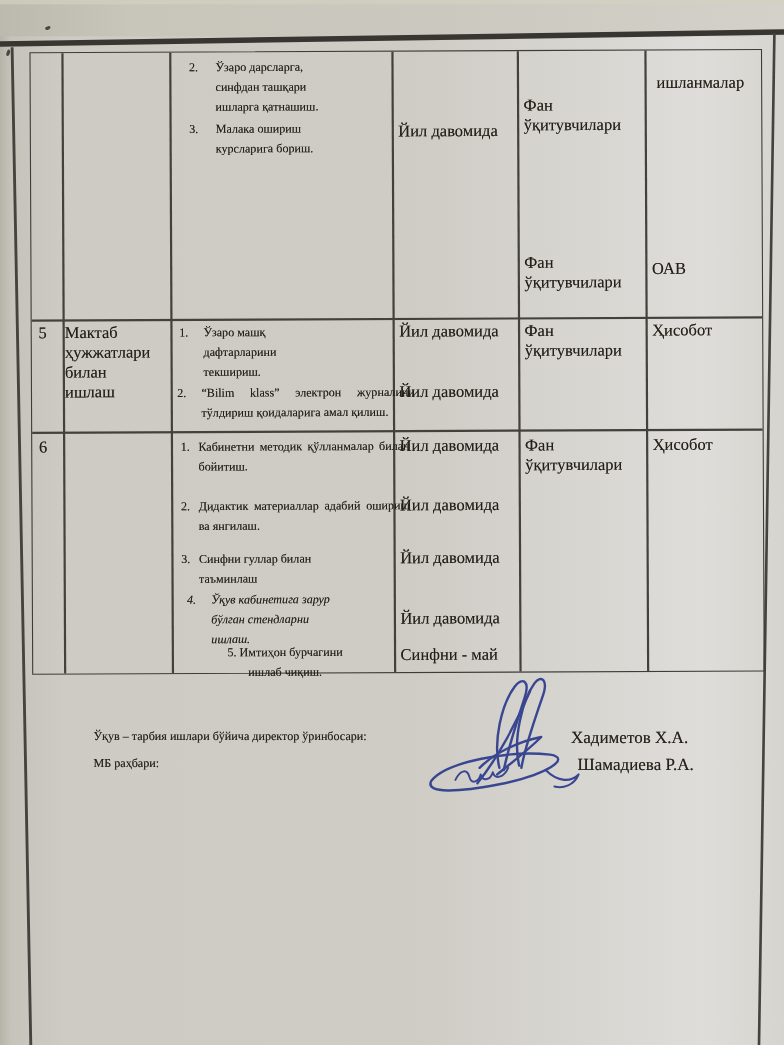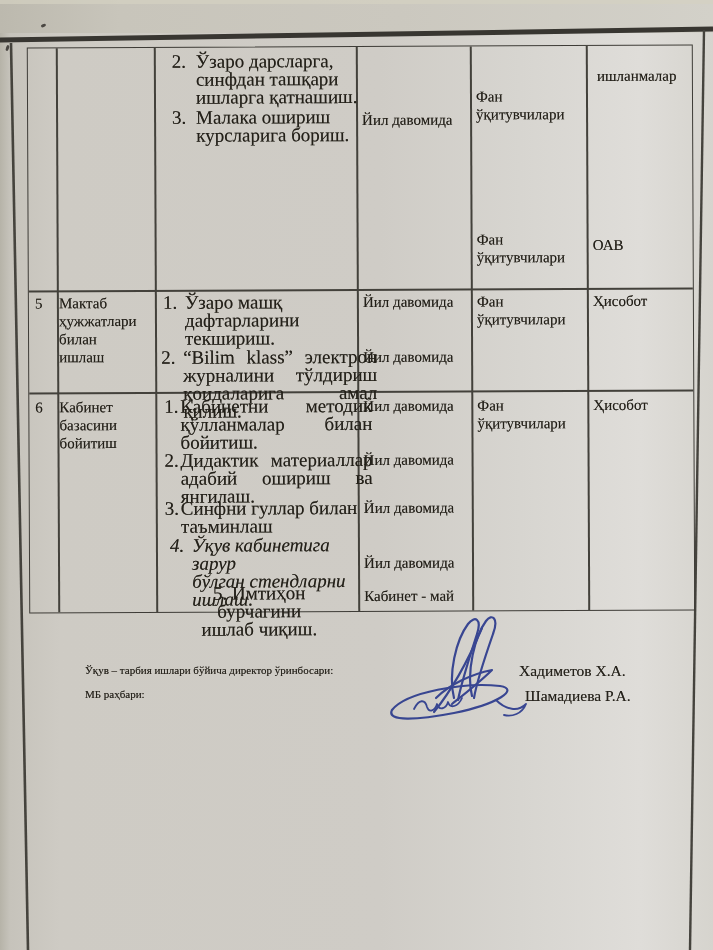--- a/index.html
+++ b/index.html
@@ -25,21 +25,21 @@
   .sheet-table{
     position:absolute;left:28px;top:46px;width:666px;height:566px;
     border:1.7px solid #3e3c37;box-sizing:border-box;
     transform:rotate(-0.25deg);
     color:#232019;
   }
   .vline{position:absolute;top:0;bottom:0;width:1.5px;background:#43413b;}
   .hline{position:absolute;left:0;right:0;height:1.5px;background:#43413b;}
   .cellblock{position:absolute;font-size:15px;line-height:18px;text-shadow:0 0 .5px rgba(35,30,22,.55);}
   .pre{white-space:pre-line;}
-  .task{position:absolute;font-size:19px;line-height:18px;text-shadow:0 0 .5px rgba(35,30,22,.55);}
+  .task{position:absolute;font-size:11px;line-height:18px;text-shadow:0 0 .5px rgba(35,30,22,.55);}
   .hang24{padding-left:24px;text-indent:-24px;}
   .hang24 .num{display:inline-block;width:24px;text-indent:0;}
   .hang22{padding-left:22px;text-indent:-22px;}
   .hang22 .num{display:inline-block;width:22px;text-indent:0;}
   .hang16{padding-left:16px;text-indent:-16px;}
   .hang16 .num{display:inline-block;width:16px;text-indent:0;}
   .just{text-align:justify;}
   .ctr{text-align:center;}
 
   
@@ -101,23 +101,20 @@
   <div class="task hang22 just" style="left:132px;top:301px;width:194px;">
     <span class="num">2.</span><span>“Bilim klass” электрон журналини тўлдириш қоидаларига амал қилиш.</span>
   </div>
   <div class="cellblock" style="left:334px;top:246px;">Йил давомида</div>
   <div class="cellblock" style="left:334px;top:301px;">Йил давомида</div>
   <div class="cellblock pre" style="left:448px;top:246px;">Фан
 ўқитувчилари</div>
   <div class="cellblock" style="left:564px;top:246px;">Ҳисобот</div>
 
   <div class="cellblock" style="left:6px;top:350px;">6</div>
-  <div class="cellblock pre" style="left:30px;top:350px;width:92px;">Кабинет
-базасини
-бойитиш</div>
   <div class="task hang16 just" style="left:135px;top:350px;width:192px;">
     <span class="num">1.</span><span>Кабинетни методик қўлланмалар билан бойитиш.</span>
   </div>
   <div class="task hang16 just" style="left:135px;top:404px;width:192px;">
     <span class="num">2.</span><span>Дидактик материаллар адабий ошириш ва янгилаш.</span>
   </div>
   <div class="task hang16" style="left:135px;top:452px;width:185px;">
     <span class="num">3.</span><span class="pre">Синфни гуллар билан
 таъминлаш</span>
   </div>
@@ -127,21 +124,21 @@
 ишлаш.</span>
   </div>
   <div class="task ctr" style="left:144px;top:537px;width:170px;">
     <span class="num">5.</span> <span class="pre">Имтиҳон бурчагини
 ишлаб чиқиш.</span>
   </div>
   <div class="cellblock" style="left:334px;top:350px;">Йил давомида</div>
   <div class="cellblock" style="left:334px;top:404px;">Йил давомида</div>
   <div class="cellblock" style="left:334px;top:452px;">Йил давомида</div>
   <div class="cellblock" style="left:334px;top:507px;">Йил давомида</div>
-  <div class="cellblock" style="left:334px;top:540px;">Кабинет - май</div>
+  <div class="cellblock" style="left:334px;top:540px;">Синфни - май</div>
   <div class="cellblock pre" style="left:448px;top:350px;">Фан
 ўқитувчилари</div>
   <div class="cellblock" style="left:564px;top:350px;">Ҳисобот</div>
 </div>
 
 <div class="sig-label" style="left:85px;top:664px;">Ўқув – тарбия ишлари бўйича директор ўринбосари:</div>
 <div class="sig-label" style="left:85px;top:688px;">МБ раҳбари:</div>
 <div class="sig-name" style="left:519px;top:662px;">Хадиметов Х.А.</div>
 <div class="sig-name" style="left:525px;top:687px;">Шамадиева Р.А.</div>
 

